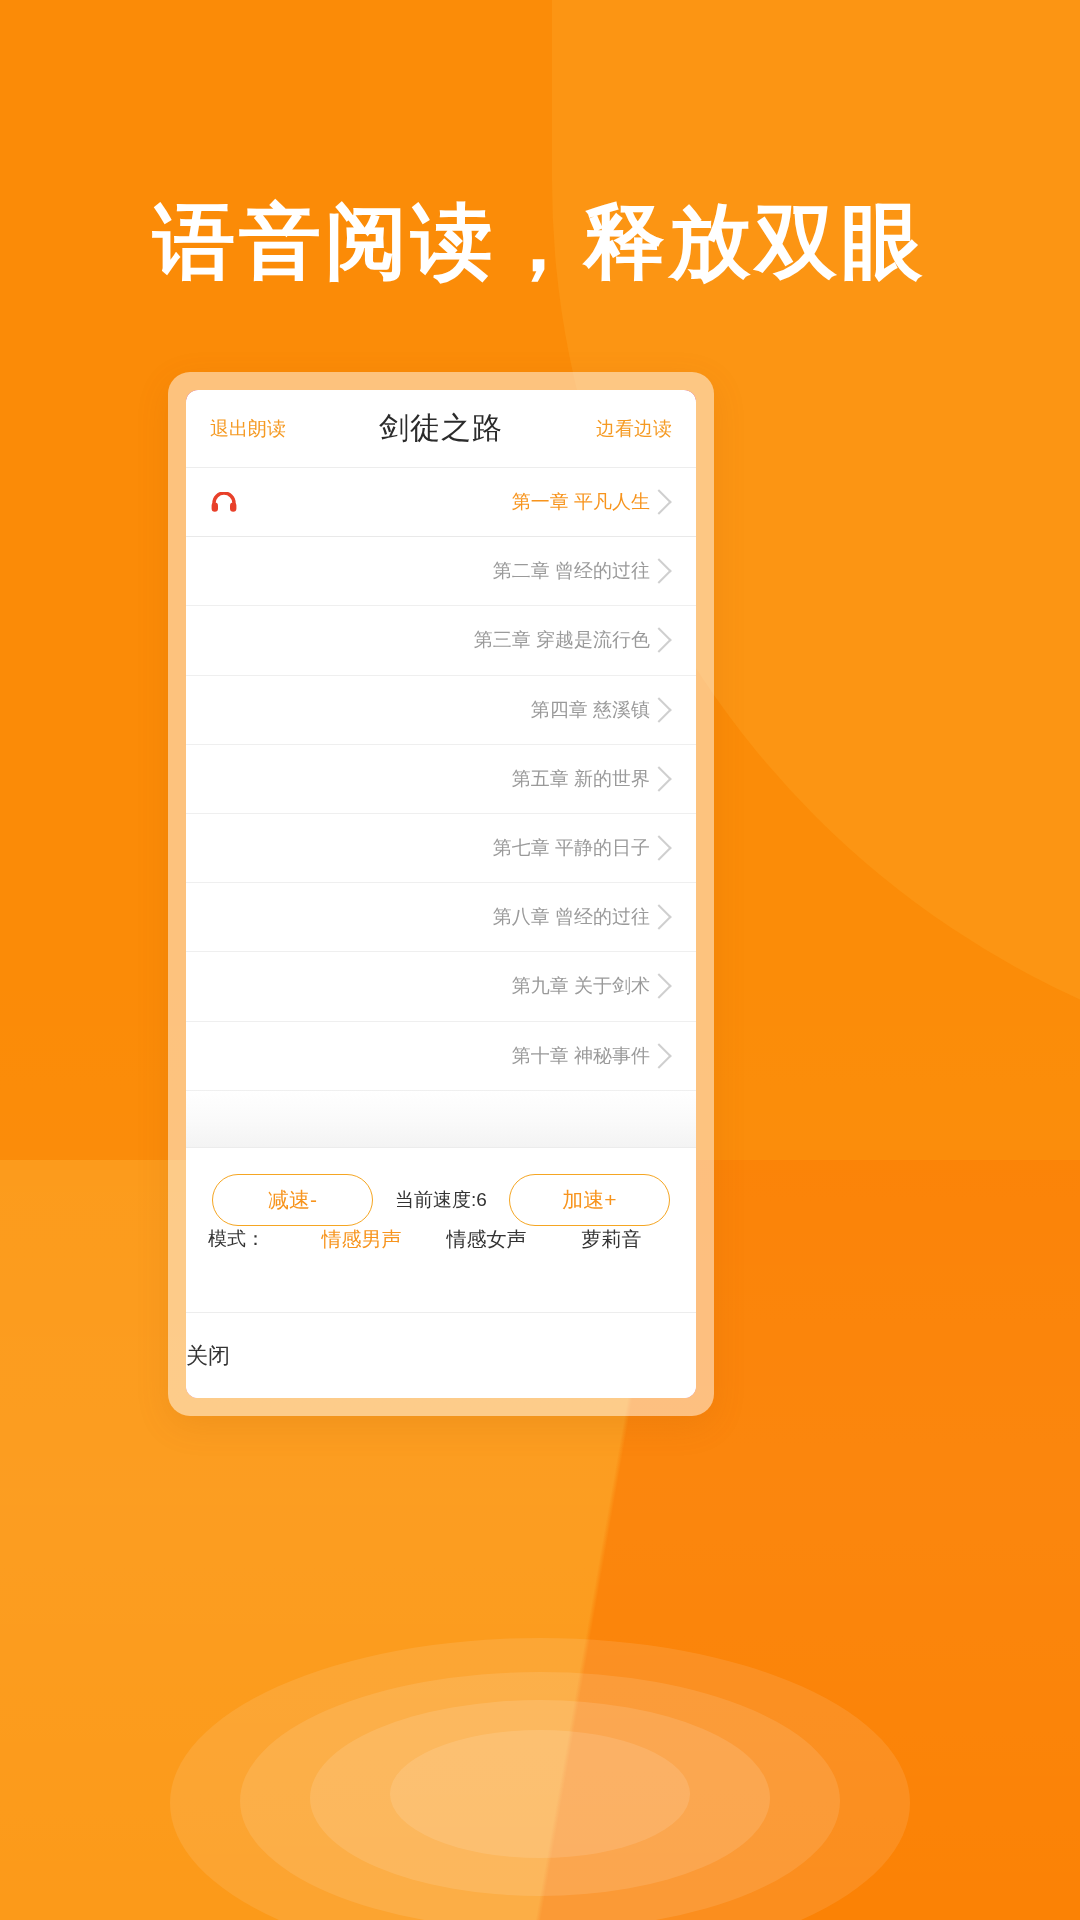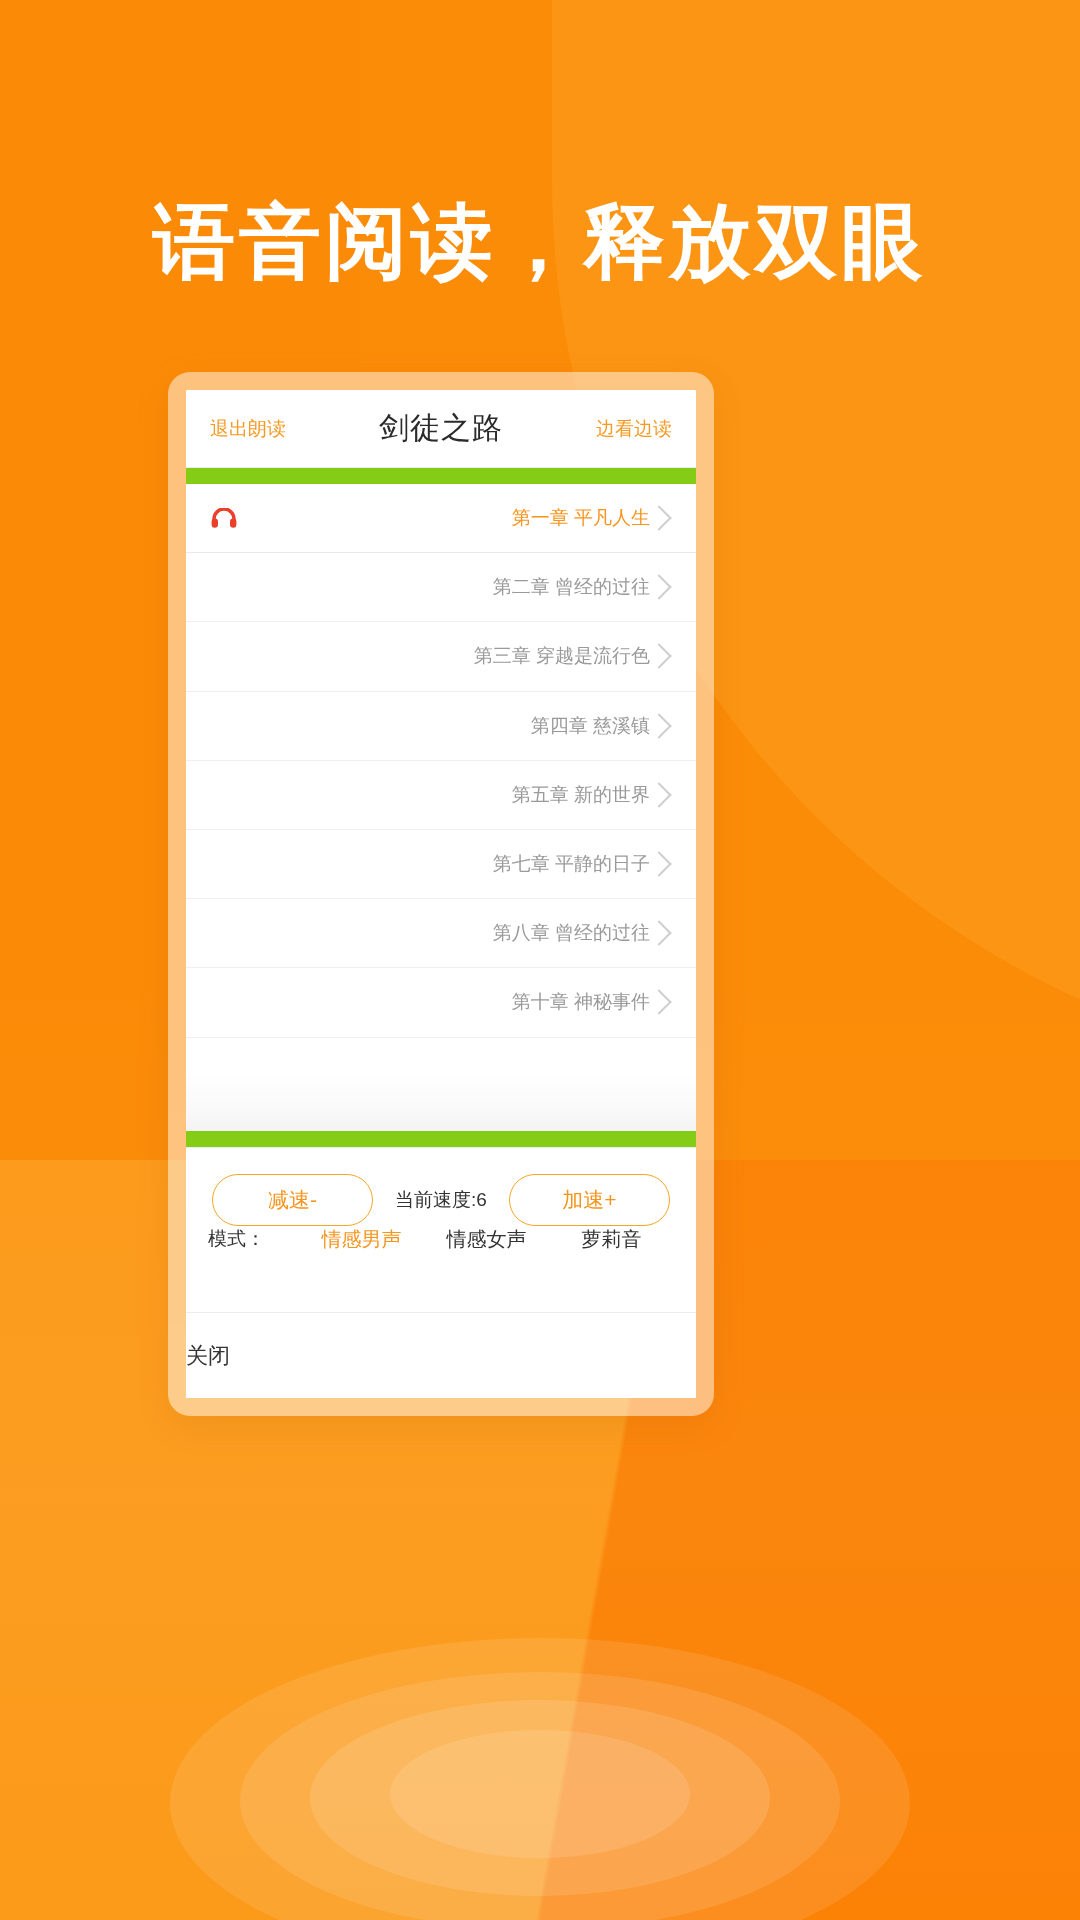--- a/index.html
+++ b/index.html
@@ -57,26 +57,25 @@
     position: absolute;
     left: 168px; top: 372px;
     width: 546px; height: 1044px;
     background: rgba(255,255,255,0.48);
     border-radius: 22px;
     box-shadow: 0 10px 34px rgba(160,70,0,0.12);
     padding: 18px;
   }
   #screen {
     width: 100%; height: 100%;
-    background: #84cc16;
-    border-radius: 1px;
+    background: #be185d;
+    border-radius: 12px;
     overflow: hidden;
     display: flex;
     flex-direction: column;
-    gap: 16px;
   }
 
   
   #tts-header {
     height: 78px;
     flex: 0 0 78px;
     display: flex;
     align-items: center;
     justify-content: space-between;
     padding: 0 24px;
@@ -276,20 +275,24 @@
       </div>
       <div class="chapter-row">
         <span class="ch-label">第七章 平静的日子</span>
         <span class="chev"></span>
       </div>
       <div class="chapter-row">
         <span class="ch-label">第八章 曾经的过往</span>
         <span class="chev"></span>
       </div>
       <div class="chapter-row">
+        <span class="ch-label">第九章 关于剑术</span>
+        <span class="chev"></span>
+      </div>
+      <div class="chapter-row">
         <span class="ch-label">第十章 神秘事件</span>
         <span class="chev"></span>
       </div>
 
       <div id="list-fade"></div>
     </div>
 
     <div id="controls">
       <div id="speed-row">
         <div class="pill-btn">减速-</div>

